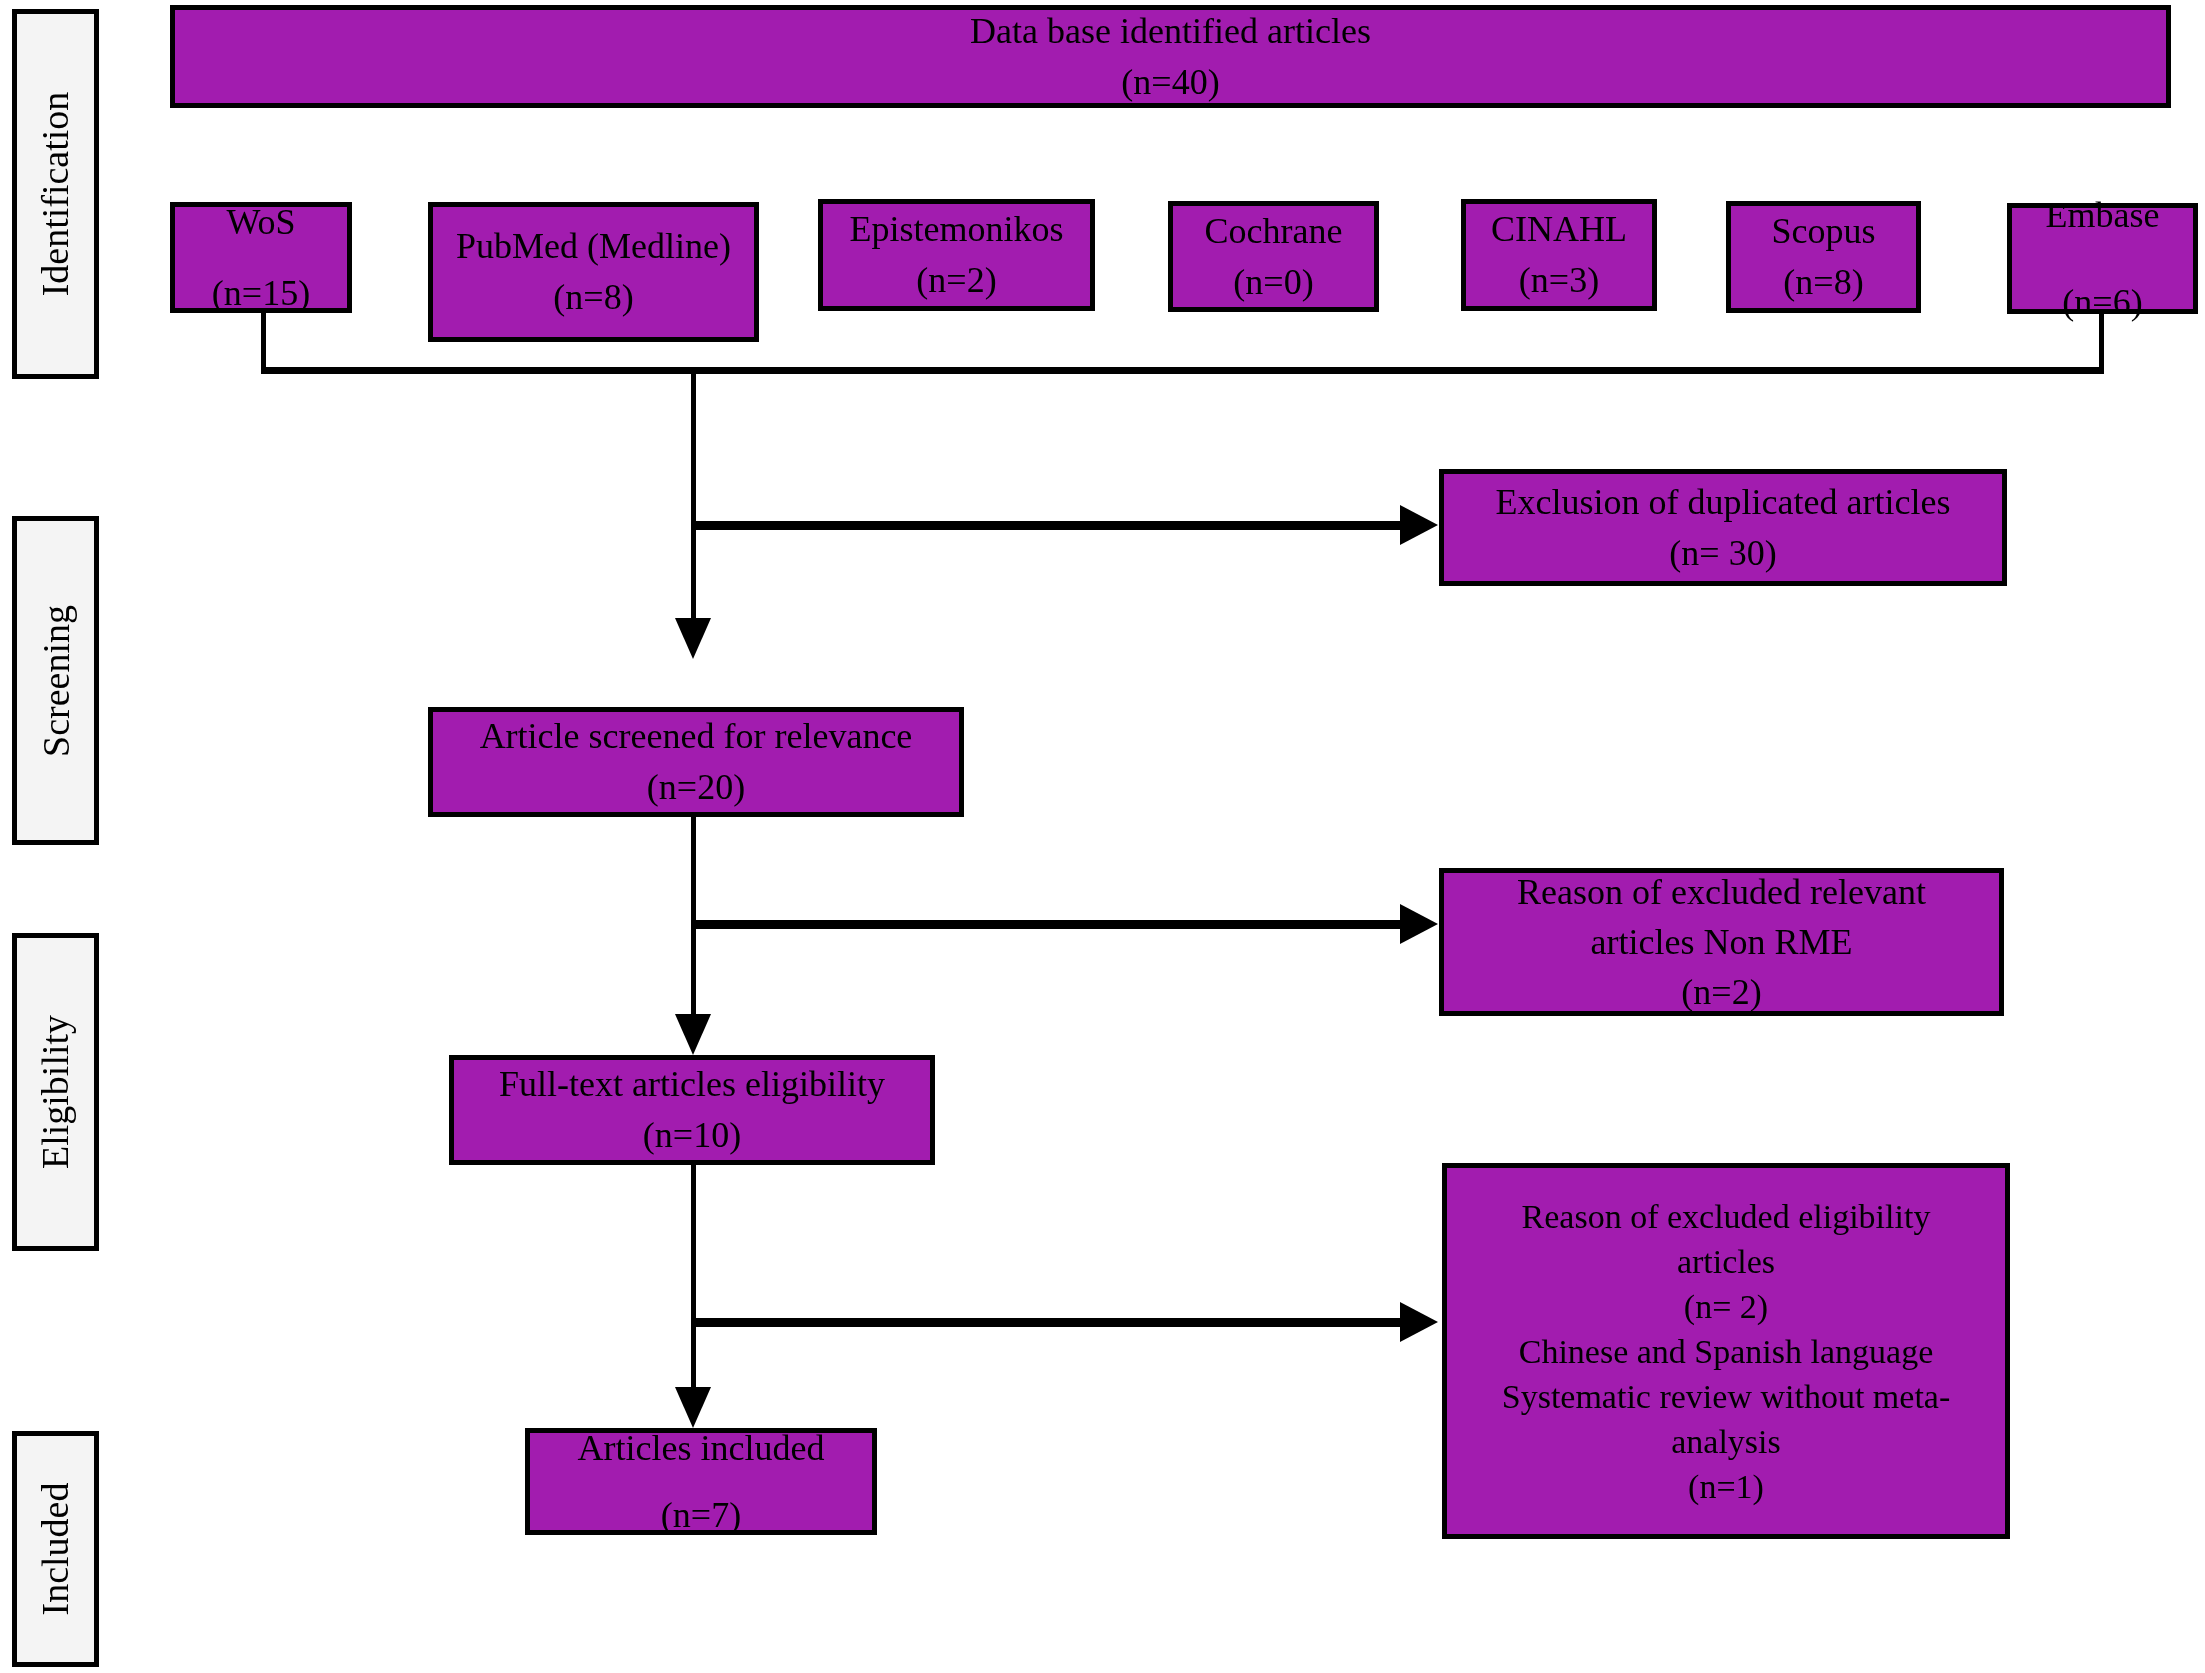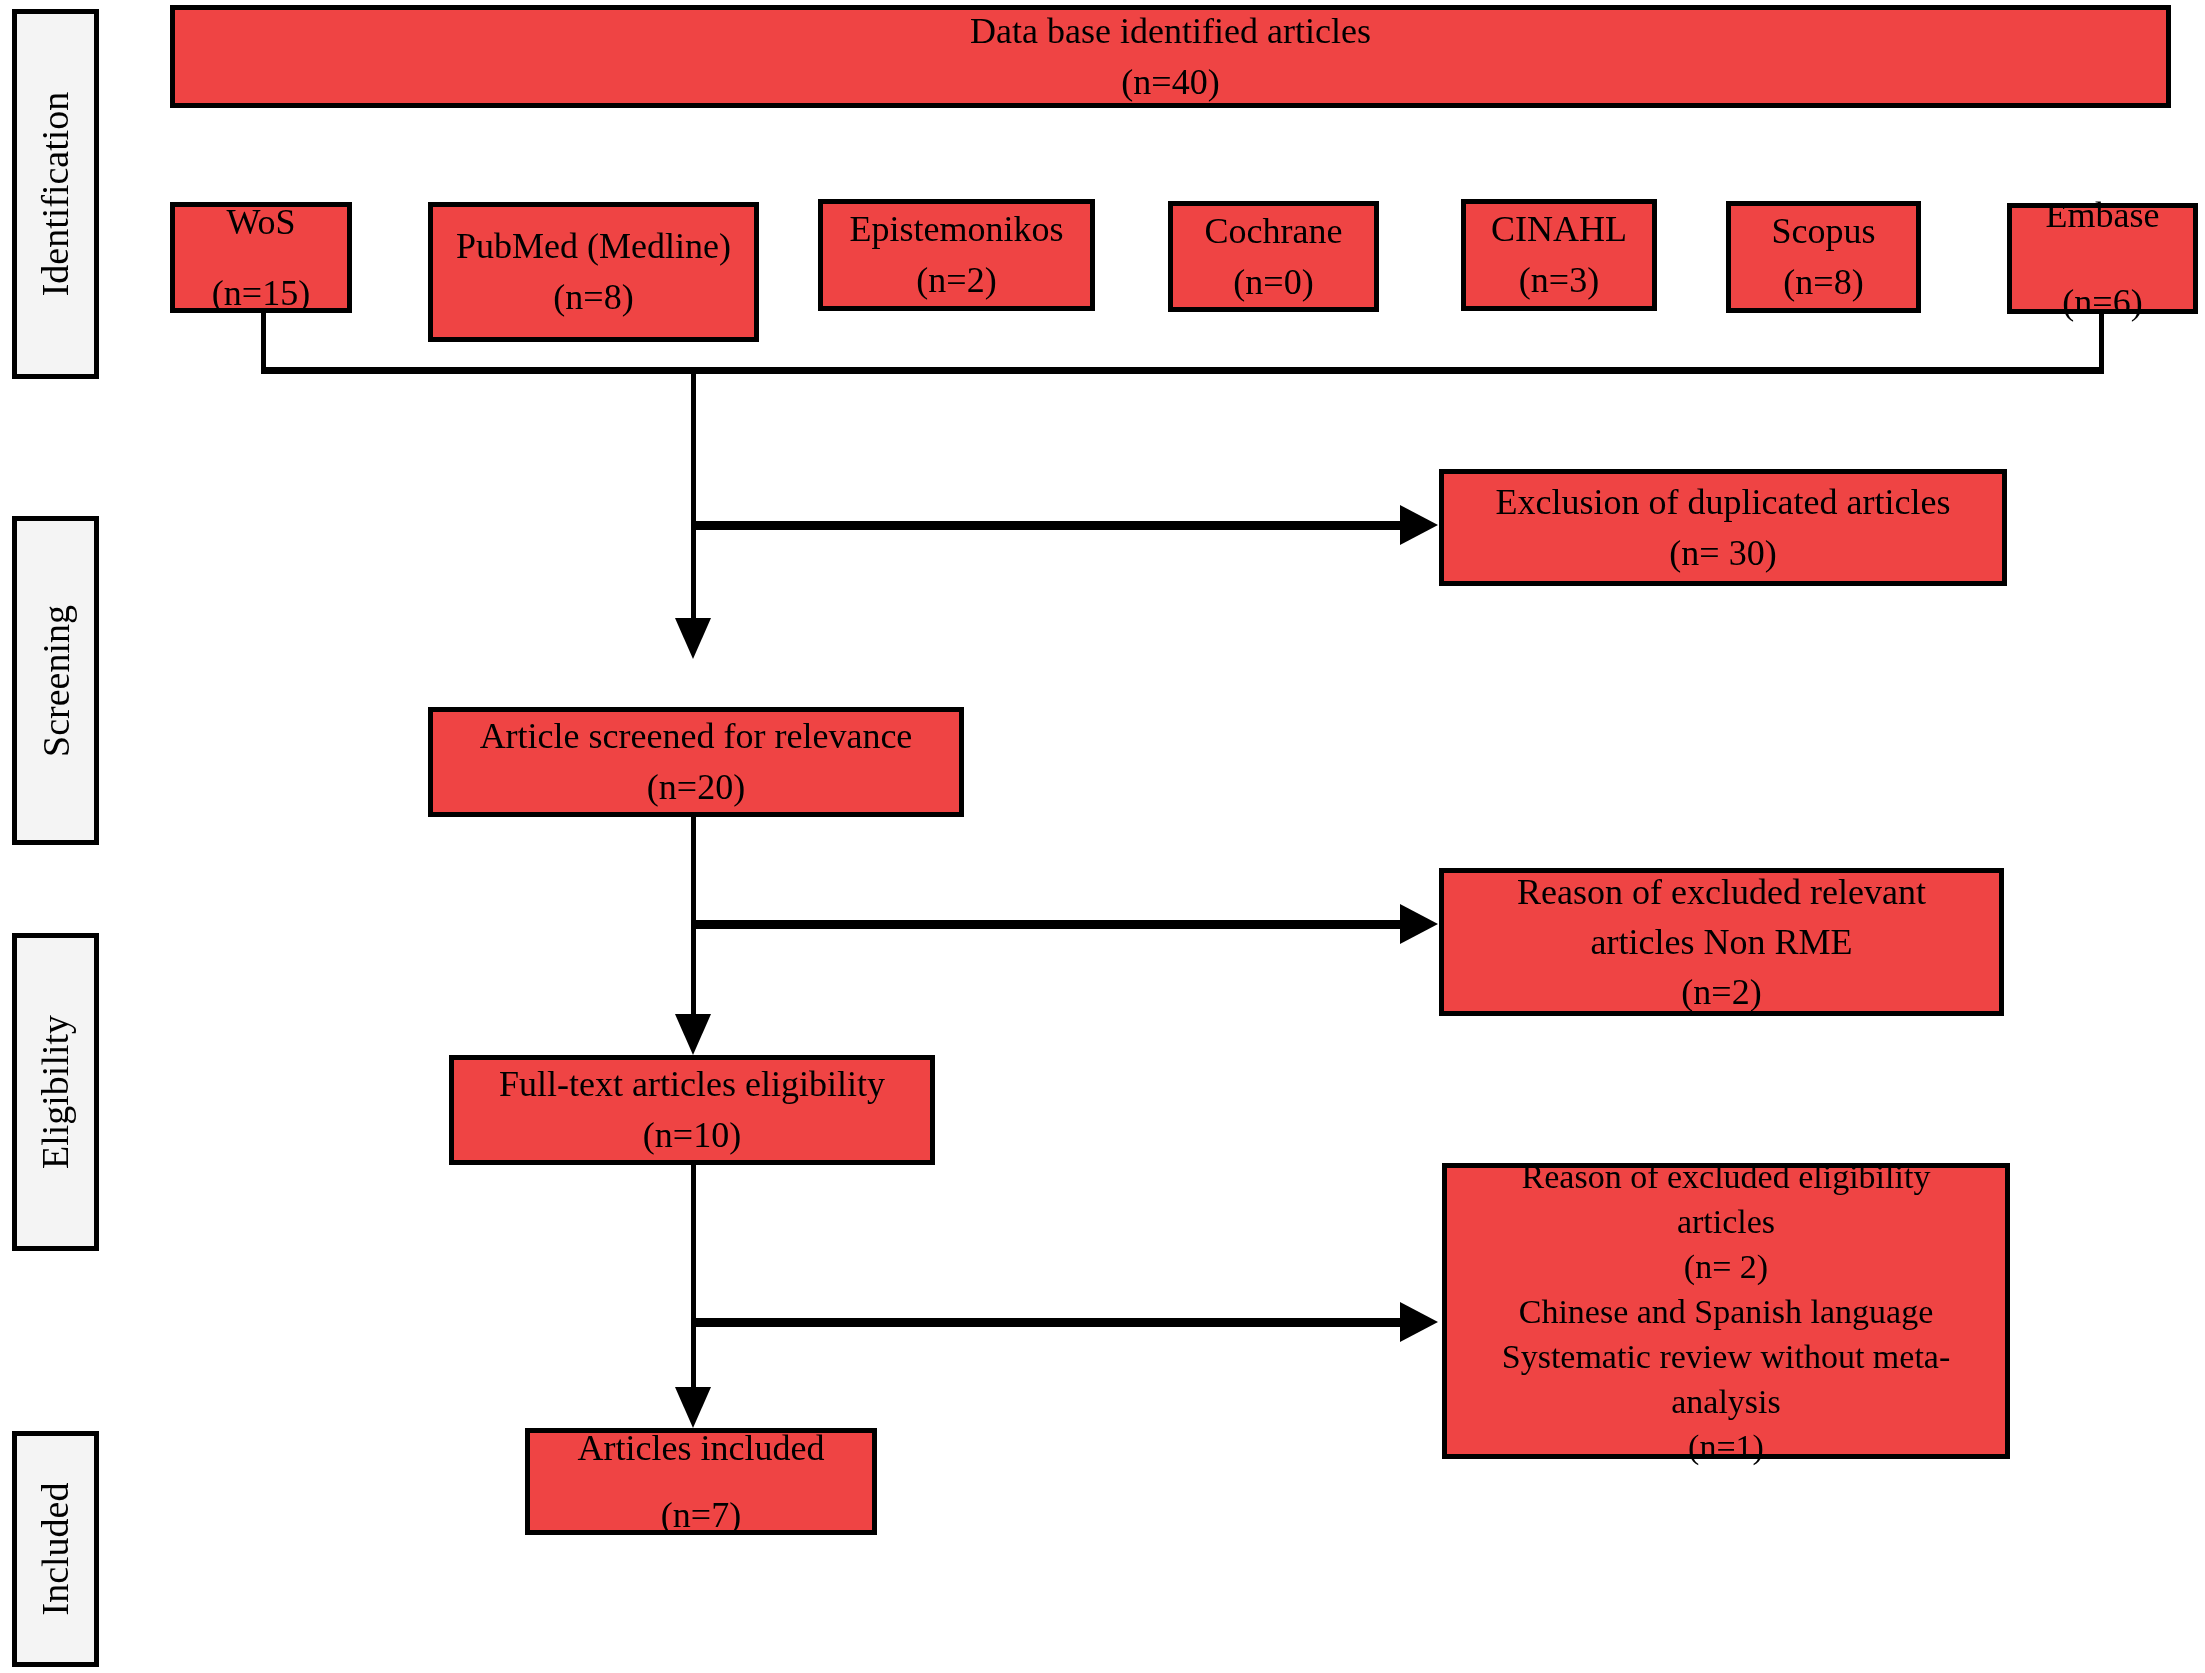--- a/index.html
+++ b/index.html
@@ -12,21 +12,21 @@
     width: 2205px;
     height: 1673px;
     background: #ffffff;
     font-family: "Liberation Serif", "DejaVu Serif", serif;
     color: #000000;
     overflow: hidden;
   }
   .box {
     position: absolute;
     border: 5.3px solid #000000;
-    background: #ef4444;
+    background: #a21caf;
     display: flex;
     flex-direction: column;
     align-items: center;
     justify-content: center;
     text-align: center;
     box-sizing: border-box;
   }
   .box .line {
     font-size: 36px;
     line-height: 51px;
@@ -85,21 +85,21 @@
   #db-epistemonikos { left: 818px; top: 199px; width: 277px; height: 112px; }
   #db-cochrane    { left: 1168px; top: 201px;  width: 211px;  height: 111px; }
   #db-cinahl      { left: 1461px; top: 199px;  width: 196px;  height: 112px; }
   #db-scopus      { left: 1726px; top: 201px;  width: 195px;  height: 112px; }
   #db-embase      { left: 2007px; top: 203px;  width: 191px;  height: 111px; gap: 36px; }
 
   #exclusion-box        { left: 1439px; top: 469px;  width: 568px; height: 117px; }
   #screened-box         { left: 428px;  top: 660px; width: 536px; height: 110px; margin-top: 47px; }
   #excluded-relevant-box{ left: 1439px; top: 868px; width: 565px; height: 148px; }
   #fulltext-box         { left: 449px;  top: 1055px; width: 486px; height: 110px; }
-  #excluded-eligibility-box { left: 1442px; top: 1163px; width: 568px; height: 296px; }
+  #excluded-eligibility-box { left: 1442px; top: 1163px; width: 568px; height: 376px; }
   #included-box         { left: 525px;  top: 1428px; width: 352px; height: 107px; gap: 16px; }
 
   #v-wos    { left: 261px;  top: 312px;  width: 5.3px;  height: 61px; }
   #v-embase { left: 2099px; top: 313px;  width: 5.3px;  height: 59px; }
   #h-main   { left: 261px;  top: 367px;  width: 1843px; height: 7.3px; }
 
   #v-main-1 { left: 691px; top: 367px;  width: 5.3px; height: 253px; }
   #arrow-down-1 { left: 675px; top: 618px; }
   #branch-1 { left: 694px; top: 521px;  width: 708px; height: 8.6px; }
   #arrow-right-1 { left: 1400px; top: 505px; }

